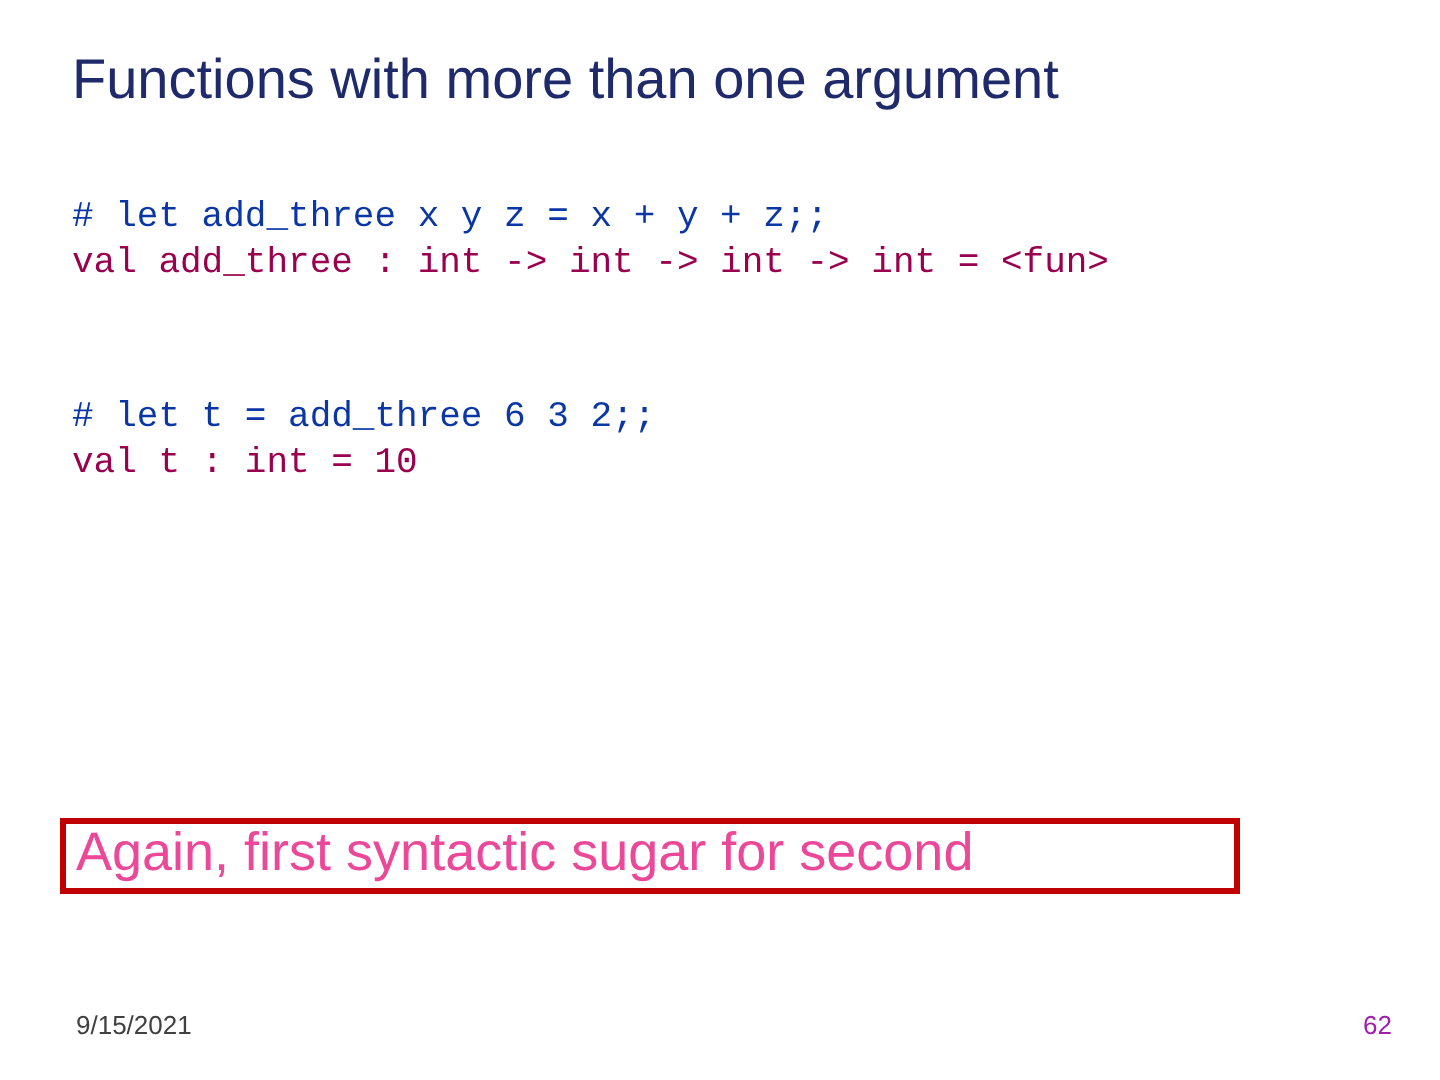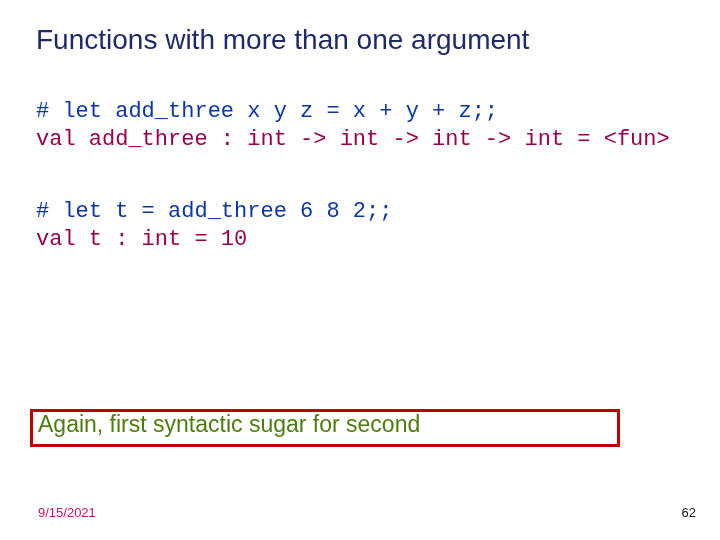--- a/index.html
+++ b/index.html
@@ -22,21 +22,21 @@
     left: 36px;
     top: 24px;
     font-size: 28px;
     color: #1f2a6b;
     font-weight: 400;
   }
   .code {
     position: absolute;
     left: 36px;
     font-family: "Courier New", Courier, monospace;
-    font-size: 22px;
+    font-size: 18px;
     color: #000000;
     white-space: pre;
     line-height: 1.25;
   }
   .block1 { top: 98px; }
   .block2 { top: 198px; }
   .block3 { top: 298px; }
   .prompt { color: #0a37a5; }
   .response { color: #99004d; }
   .callout-box {
@@ -45,51 +45,51 @@
     top: 409px;
     width: 590px;
     height: 38px;
     border: 3px solid #c00000;
     box-sizing: border-box;
   }
   .callout-text {
     position: absolute;
     left: 38px;
     top: 411px;
-    font-size: 23px;
-    color: #4d7c0f;
+    font-size: 27px;
+    color: #ec4899;
     font-family: Arial, Helvetica, sans-serif;
     white-space: pre;
   }
   .footer-date {
     position: absolute;
     left: 38px;
     bottom: 20px;
     font-size: 13px;
-    color: #be185d;
+    color: #404040;
   }
   .footer-page {
     position: absolute;
     right: 24px;
     bottom: 20px;
     font-size: 13px;
-    color: #0f172a;
+    color: #a21caf;
   }
 </style>
 </head>
 <body>
 
 <div class="slide">
 
   <div class="title">Functions with more than one argument</div>
 
   <div class="code block1"><span class="prompt"># let add_three x y z = x + y + z;;</span>
 <span class="response">val add_three : int -&gt; int -&gt; int -&gt; int = &lt;fun&gt;</span></div>
 
-  <div class="code block2"><span class="prompt"># let t = add_three 6 8 2;;</span>
+  <div class="code block2"><span class="prompt"># let t = add_three 6 3 2;;</span>
 <span class="response">val t : int = 10</span></div>
 
 
   <div class="callout-box"></div>
   <div class="callout-text">Again, first syntactic sugar for second</div>
 
   <div class="footer-date">9/15/2021</div>
   <div class="footer-page">62</div>
 
 </div>

